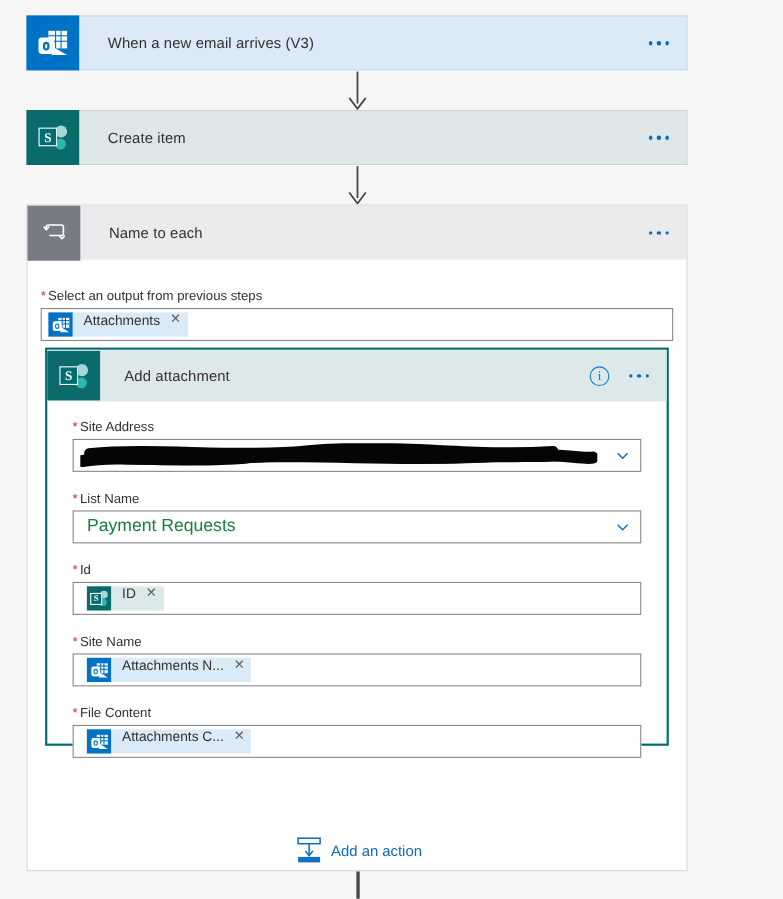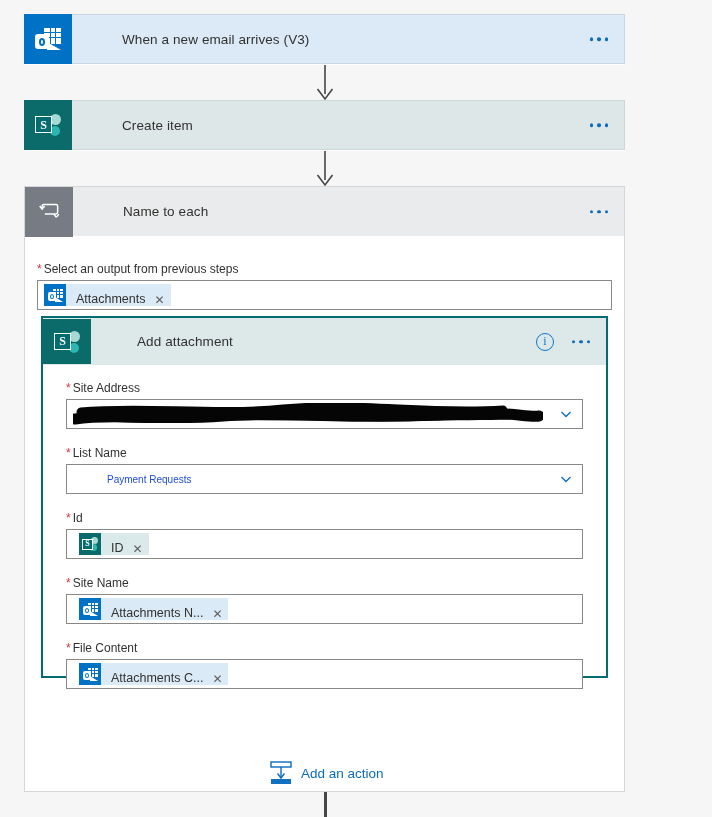--- a/index.html
+++ b/index.html
@@ -29,21 +29,20 @@
     position: absolute;
     background: #ffffff;
     box-sizing: border-box;
   }
   .card-header {
     display: flex;
     align-items: center;
     height: 50px;
     box-sizing: border-box;
     position: relative;
-    gap: 24px;
   }
   .card-title {
     font-size: 13.5px;
     color: #323130;
     margin-left: 26px;
     letter-spacing: .1px;
     white-space: nowrap;
   }
   .ellipsis {
     position: absolute;
@@ -173,21 +172,21 @@
     font-size: 12px;
     color: #323130;
     margin-bottom: 4px;
     white-space: nowrap;
   }
   .req { color: #d13438; margin-right: 2px; }
 
   
   .chip {
     display: inline-flex;
-    align-items: flex-end;
+    align-items: flex-start;
     height: 22px;
     background: #dbeaf7;
     margin-left: 6px;
     padding-right: 6px;
   }
   .chip.sp-chip { background: #daeaea; }
   .chip-icon {
     width: 22px; height: 22px;
     display: flex; align-items: center; justify-content: center;
     flex: 0 0 22px;
@@ -269,21 +268,21 @@
     border: 1px solid #8a8886;
     height: 30px;
     display: flex;
     align-items: center;
     justify-content: space-between;
     padding: 0 10px 0 12px;
     background: #fff;
     box-sizing: border-box;
     position: relative;
   }
-  .combo-value { font-size: 10px; color: #1d4ed8; margin-left: 28px; }
+  .combo-value { font-size: 16px; color: #15803d; }
   .chev {
     width: 12px; height: 12px;
   }
 
   .redact {
     position: absolute;
     left: 6px; top: 3px;
     width: 470px; height: 22px;
     pointer-events: none;
   }

